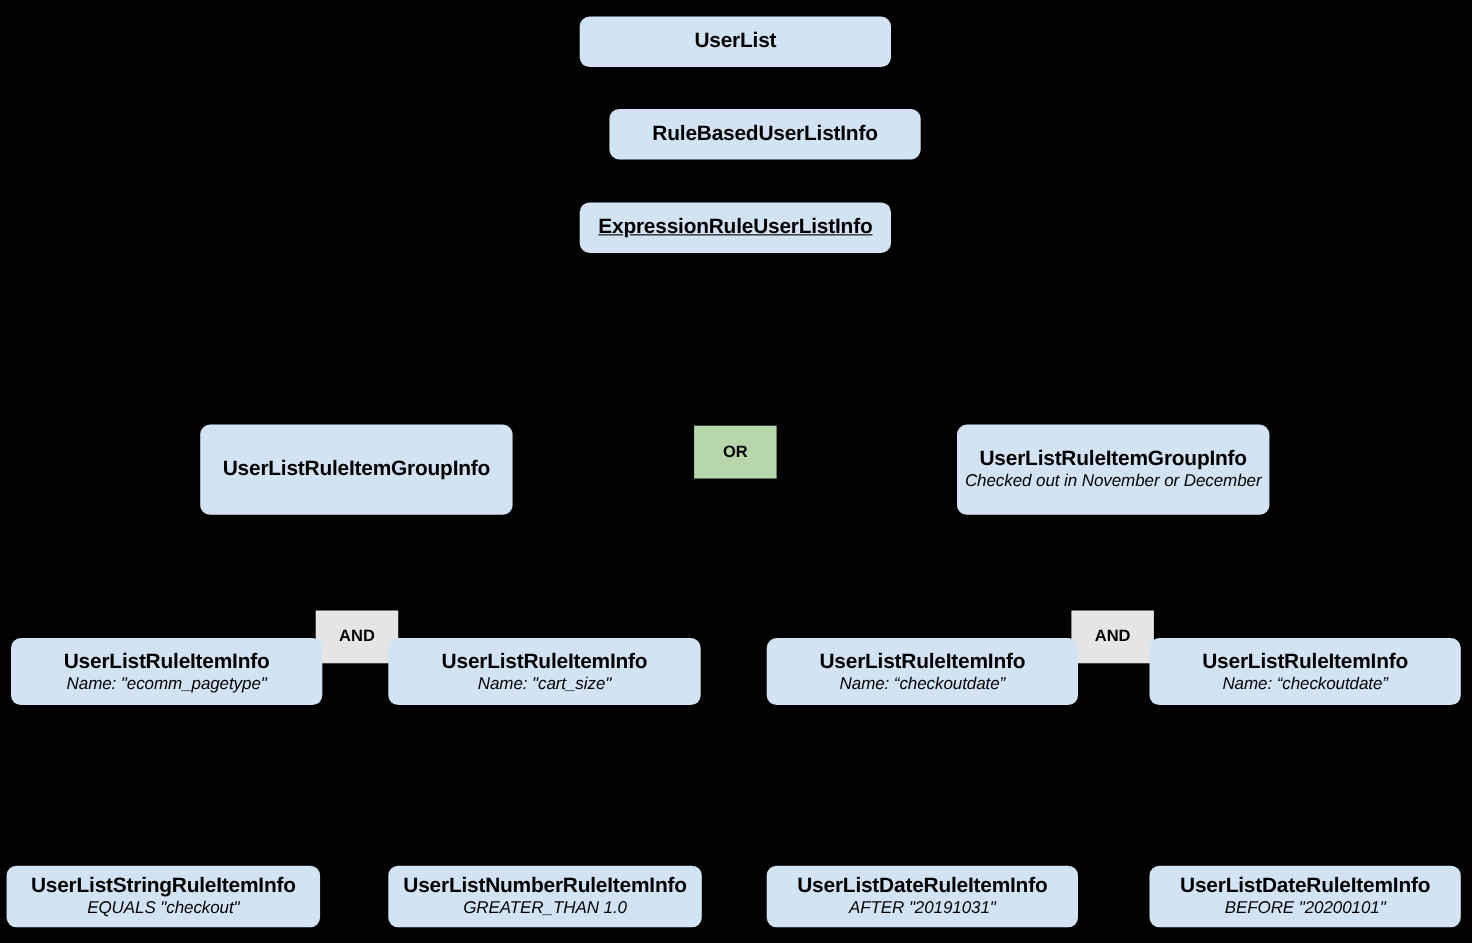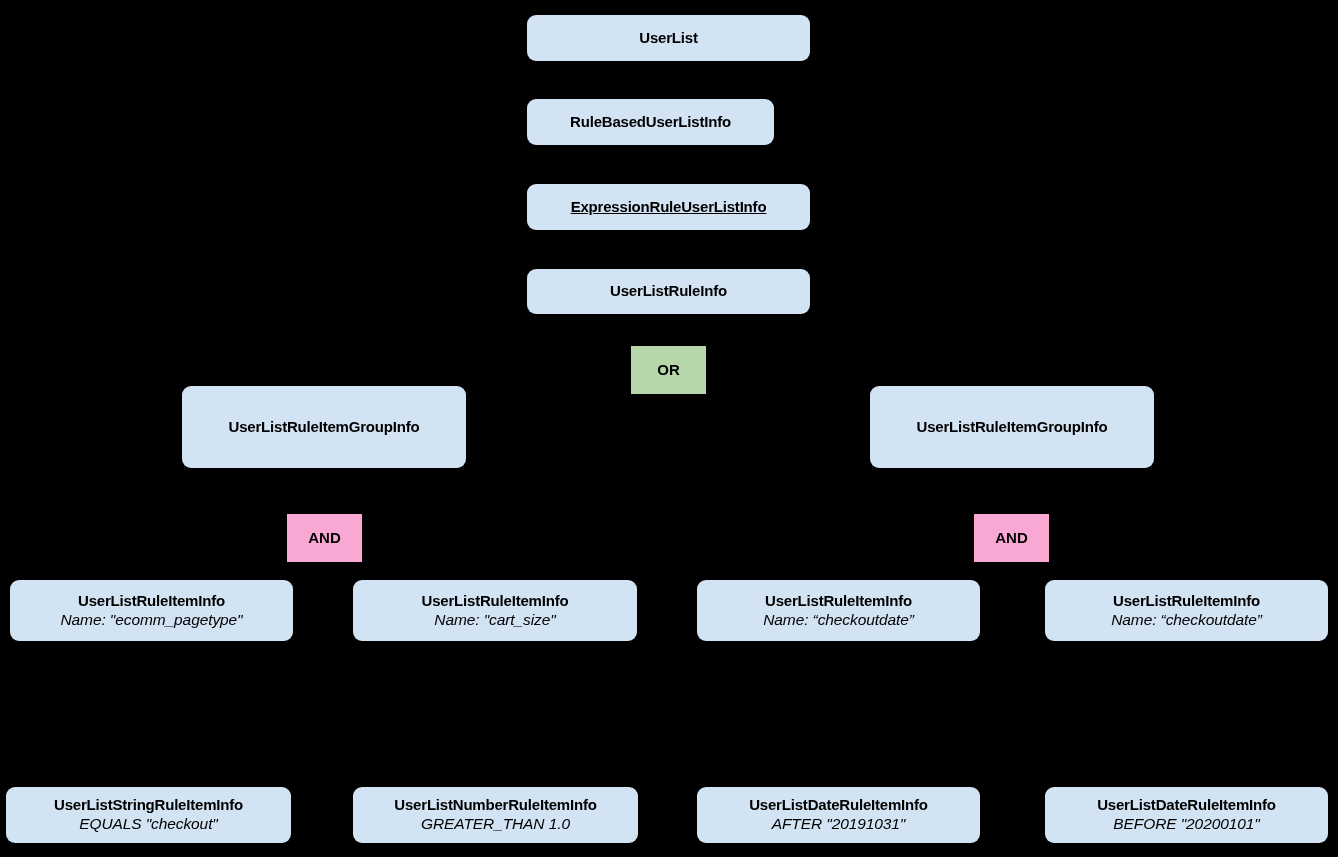--- a/index.html
+++ b/index.html
@@ -37,27 +37,28 @@
     text-align: center;
     line-height: 1.12;
     color: #000000;
   }
   .node.klass {
     background: #d2e3f3;
     border-radius: 9px;
   }
   .node.op {
     border-radius: 0;
+    margin-top: 41px;
   }
   .node.op.or  { background: #b7d7aa; }
-  .node.op.and { background: #f9a8d4; align-items: center; }
+  .node.op.and { background: #e5e5e5; align-items: center; }
 
   .title {
     font-weight: bold;
-    font-size: 15px;
+    font-size: 19px;
     letter-spacing: -0.2px;
     white-space: nowrap;
   }
   .subtitle {
     font-style: italic;
     font-size: 15.5px;
     letter-spacing: -0.1px;
     margin-top: 1px;
     padding: 0 6px;
   }
@@ -90,42 +91,40 @@
       <path d="M495,641 L495,787"></path>
       <path d="M838,641 L838,787"></path>
       <path d="M1186,641 L1186,787"></path>
     </g>
   </svg>
 
   <div class="node klass" style="left:527px; top:15px; width:283px; height:46px;">
     <div class="title">UserList</div>
   </div>
 
-  <div class="node klass" style="left:527px; top:99px; width:247px; height:46px;">
+  <div class="node klass" style="left:554px; top:99px; width:283px; height:46px;">
     <div class="title">RuleBasedUserListInfo</div>
   </div>
 
   <div class="node klass" style="left:527px; top:184px; width:283px; height:46px;text-decoration:underline;">
     <div class="title">ExpressionRuleUserListInfo</div>
   </div>
 
-  <div class="node klass" style="left:527px; top:269px; width:283px; height:45px;">
-    <div class="title">UserListRuleInfo</div>
-  </div>
 
   <div class="node op or" style="left:631px; top:346px; width:75px; height:48px;">
     <div class="title">OR</div>
   </div>
 
   <div class="node klass" style="left:182px; top:386px; width:284px; height:82px;">
     <div class="title">UserListRuleItemGroupInfo</div>
   </div>
 
   <div class="node klass" style="left:870px; top:386px; width:284px; height:82px;">
     <div class="title">UserListRuleItemGroupInfo</div>
+    <div class="subtitle">Checked out in November or December</div>
   </div>
 
   <div class="node op and" style="left:287px; top:514px; width:75px; height:48px;">
     <div class="title">AND</div>
   </div>
 
   <div class="node op and" style="left:974px; top:514px; width:75px; height:48px;">
     <div class="title">AND</div>
   </div>
 

